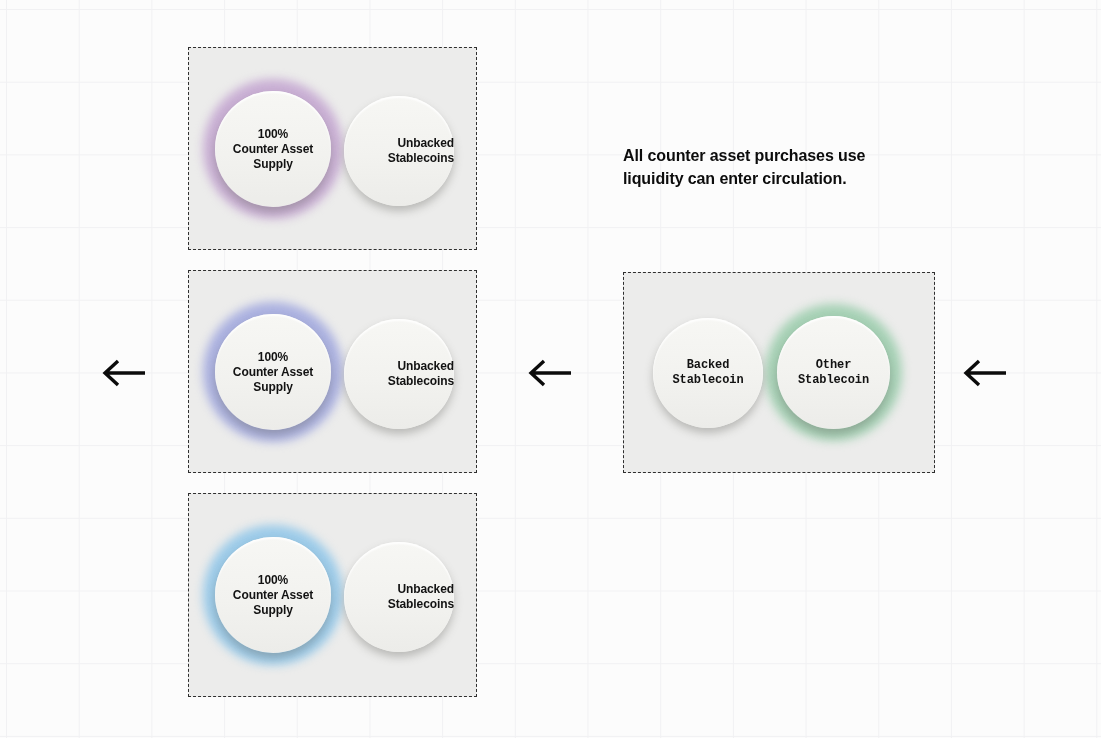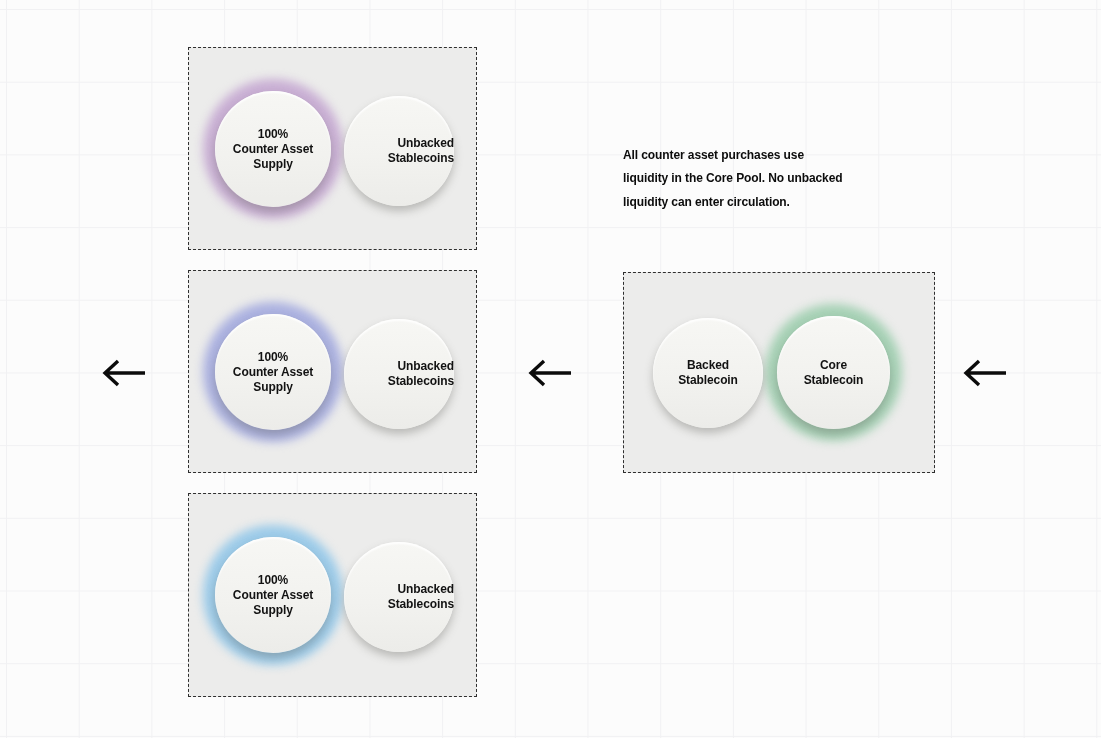--- a/index.html
+++ b/index.html
@@ -16,42 +16,42 @@
   }
   .group{
     position:absolute;
     background:#ececeb;
     border:1.5px dashed #2f2f2f;
     box-sizing:border-box;
   }
   .g1{left:188px;top:47px;width:289px;height:203px;}
   .g2{left:188px;top:270px;width:289px;height:203px;}
   .g3{left:188px;top:493px;width:289px;height:204px;}
-  .g4{left:623px;top:272px;width:312px;height:201px;}
+  .g4{left:623px;top:272px;width:312px;height:201px;font-family:Liberation Mono, monospace;}
 
   .glow{position:absolute;border-radius:50%;filter:blur(5px);}
   .glow.pos1{left:14px;top:31px;width:140px;height:140px;}
   .glow.pos2{left:141px;top:31px;width:137px;height:137px;}
 
   .bubble{
     position:absolute;border-radius:50%;
     background:linear-gradient(180deg,#f7f7f4 0%,#f2f2ef 55%,#ecece9 100%);
     box-shadow:0 5px 9px rgba(105,105,100,0.38), inset 0 2px 2px rgba(255,255,255,0.9);
     display:flex;flex-direction:column;align-items:center;justify-content:center;
     text-align:center;font-weight:bold;font-size:12px;line-height:15px;
     letter-spacing:-0.1px;color:#121212;
   }
   .bubble.c1{left:26px;top:43px;width:116px;height:116px;}
   .bubble.c2{left:155px;top:48px;width:110px;height:110px;align-items:flex-end;}
   .bubble.c3{left:29px;top:45px;width:110px;height:110px;}
   .bubble.c4{left:153px;top:43px;width:113px;height:113px;}
 
   .note{
     position:absolute;left:623px;top:144px;width:330px;
-    font-weight:bold;font-size:12px;line-height:23.4px;
+    font-weight:bold;font-size:16px;line-height:23.4px;
     letter-spacing:-0.1px;color:#0c0c0c;
   }
   .arrow{position:absolute;width:46px;height:30px;top:358px;}
   .a1{left:101px;}
   .a2{left:527px;}
   .a3{left:962px;}
 </style>
 </head>
 <body>
 
@@ -96,28 +96,27 @@
     </div>
   </div>
 
   <div class="group g4">
     <div class="glow pos2" style="background: rgb(166, 209, 181);"></div>
     <div class="bubble c3">
       <div>Backed</div>
       <div>Stablecoin</div>
     </div>
     <div class="bubble c4">
-      <div>Core</div>
+      <div>Other</div>
       <div>Stablecoin</div>
     </div>
   </div>
 
   <div class="note">
     <div>All counter asset purchases use</div>
-    <div>liquidity in the Core Pool. No unbacked</div>
     <div>liquidity can enter circulation.</div>
   </div>
 
   <svg class="arrow a1" viewBox="0 0 46 30" aria-hidden="true">
     <path d="M44 15 H5 M17 3 L4 15 L17 27" fill="none" stroke="#0b0b0b" stroke-width="3.4"></path>
   </svg>
   <svg class="arrow a2" viewBox="0 0 46 30" aria-hidden="true">
     <path d="M44 15 H5 M17 3 L4 15 L17 27" fill="none" stroke="#0b0b0b" stroke-width="3.4"></path>
   </svg>
   <svg class="arrow a3" viewBox="0 0 46 30" aria-hidden="true">

